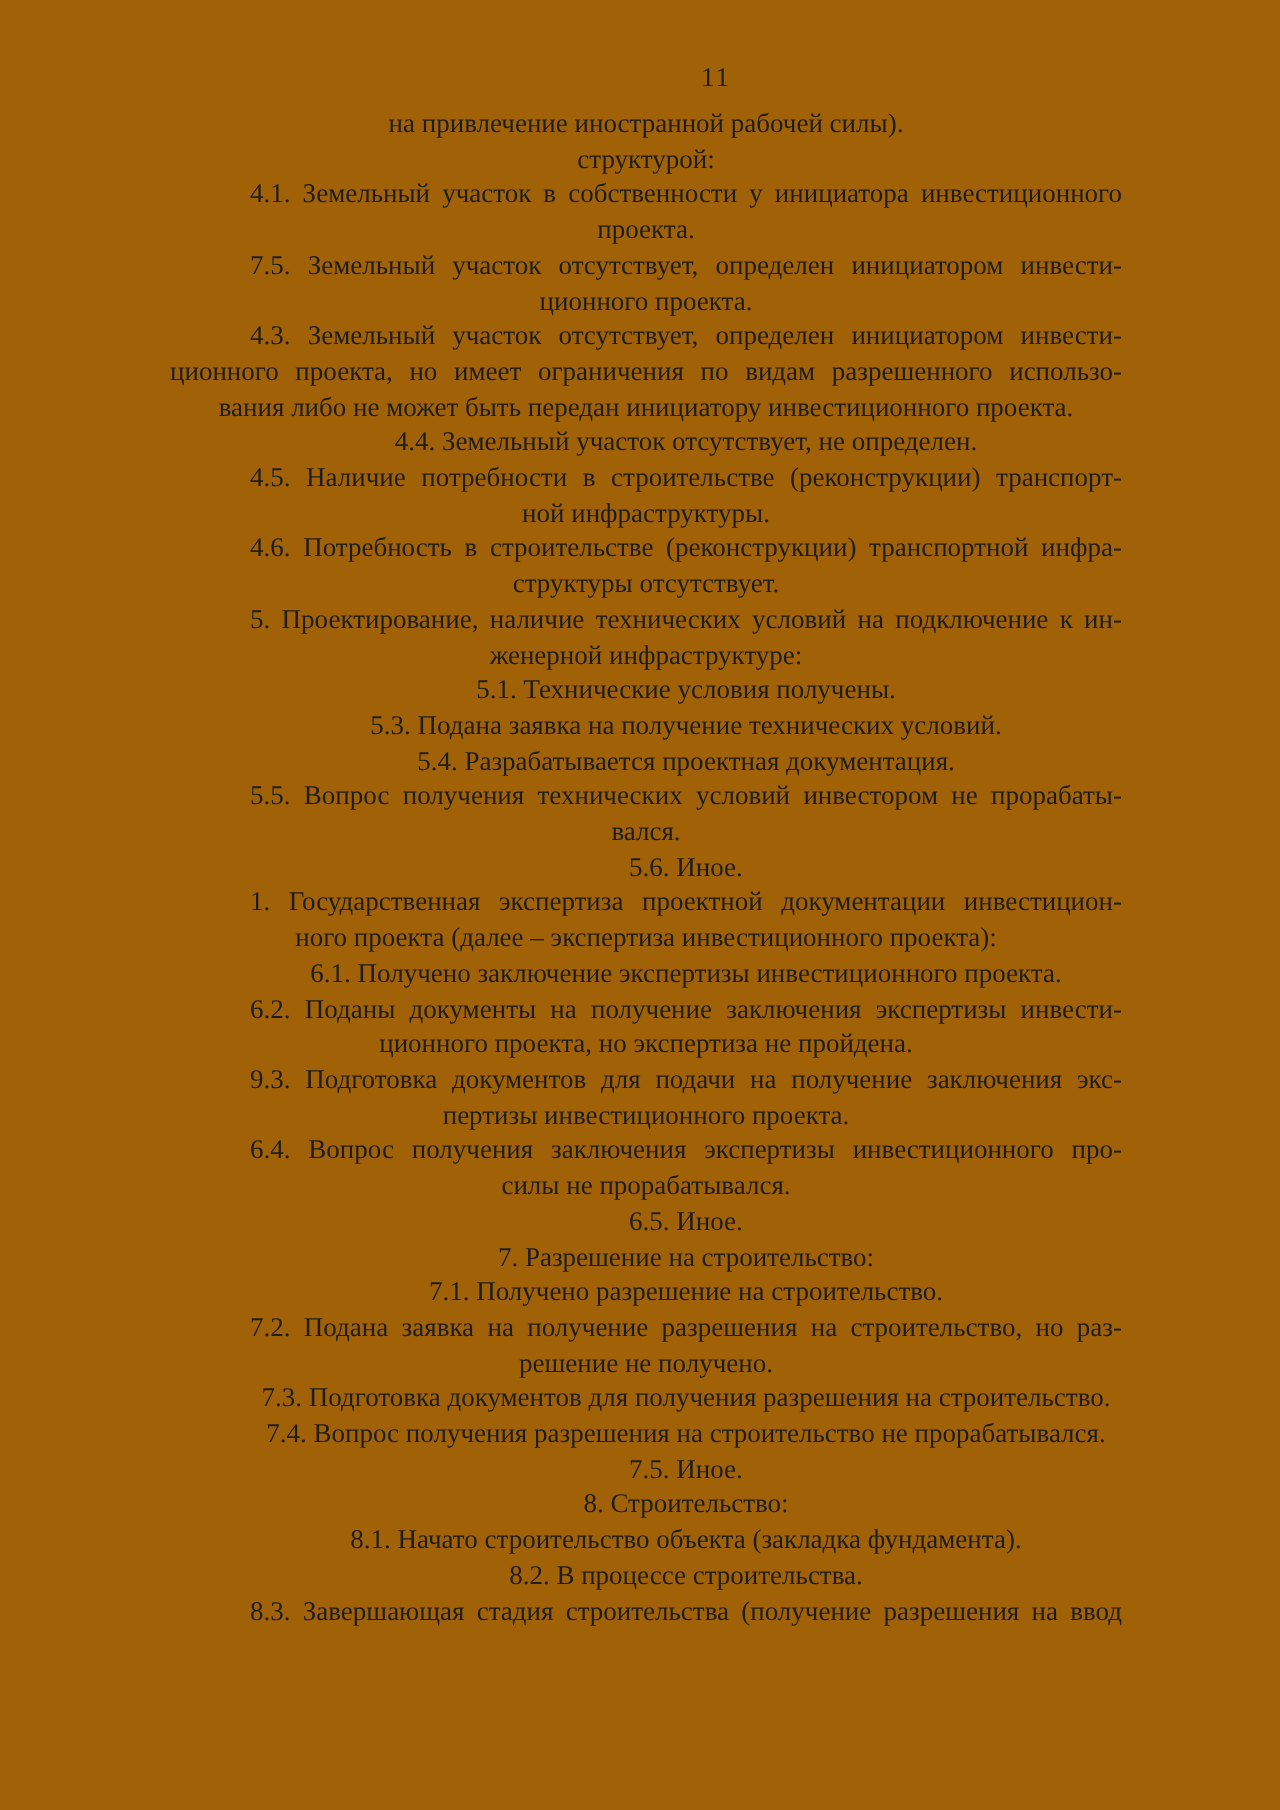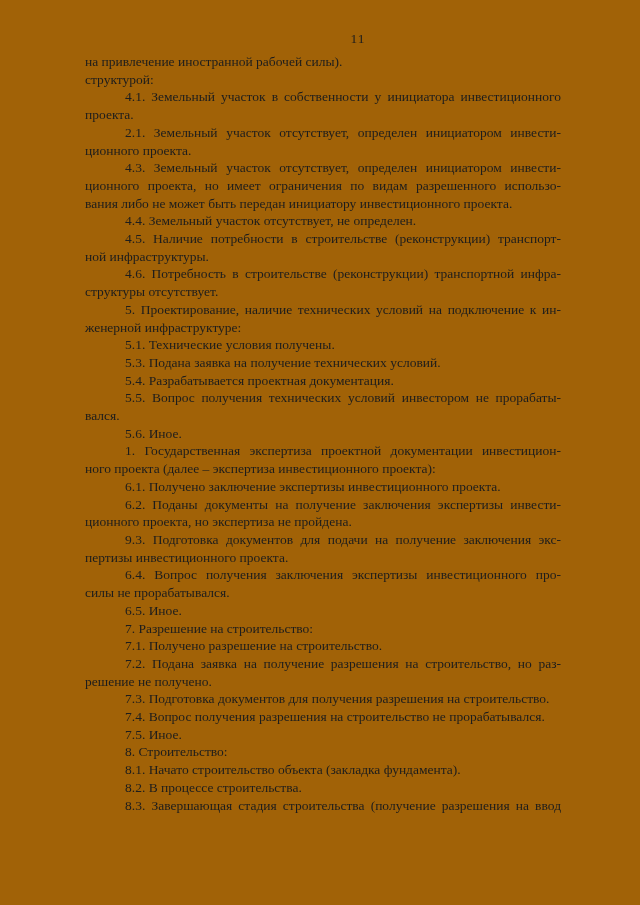--- a/index.html
+++ b/index.html
@@ -27,21 +27,21 @@
   }
   .content {
     position: absolute;
     top: 53px;
     left: 85px;
     width: 476px;
     font-size: 13.5px;
     line-height: 17.7px;
   }
   .line {
-    text-align: left;
+    text-align: center;
     white-space: nowrap; 
   }
   .line.j {
     white-space: normal;
     text-align: justify;
     text-align-last: justify;
   }
   .line.i {
     text-indent: 40px;
   }
@@ -49,21 +49,21 @@
 </head>
 <body>
 
 <div class="page">
   <div class="page-number">11</div>
   <div class="content" id="content">
       <div class="line">на привлечение иностранной рабочей силы).</div>
       <div class="line">структурой:</div>
       <div class="line j i">4.1. Земельный участок в собственности у инициатора инвестиционного</div>
       <div class="line">проекта.</div>
-      <div class="line j i">2.1. Земельный участок отсутствует, определен инициатором инвести-</div>
+      <div class="line j i">7.5. Земельный участок отсутствует, определен инициатором инвести-</div>
       <div class="line">ционного проекта.</div>
       <div class="line j i">4.3. Земельный участок отсутствует, определен инициатором инвести-</div>
       <div class="line j">ционного проекта, но имеет ограничения по видам разрешенного использо-</div>
       <div class="line">вания либо не может быть передан инициатору инвестиционного проекта.</div>
       <div class="line i">4.4. Земельный участок отсутствует, не определен.</div>
       <div class="line j i">4.5. Наличие потребности в строительстве (реконструкции) транспорт-</div>
       <div class="line">ной инфраструктуры.</div>
       <div class="line j i">4.6. Потребность в строительстве (реконструкции) транспортной инфра-</div>
       <div class="line">структуры отсутствует.</div>
       <div class="line j i">5. Проектирование, наличие технических условий на подключение к ин-</div>

